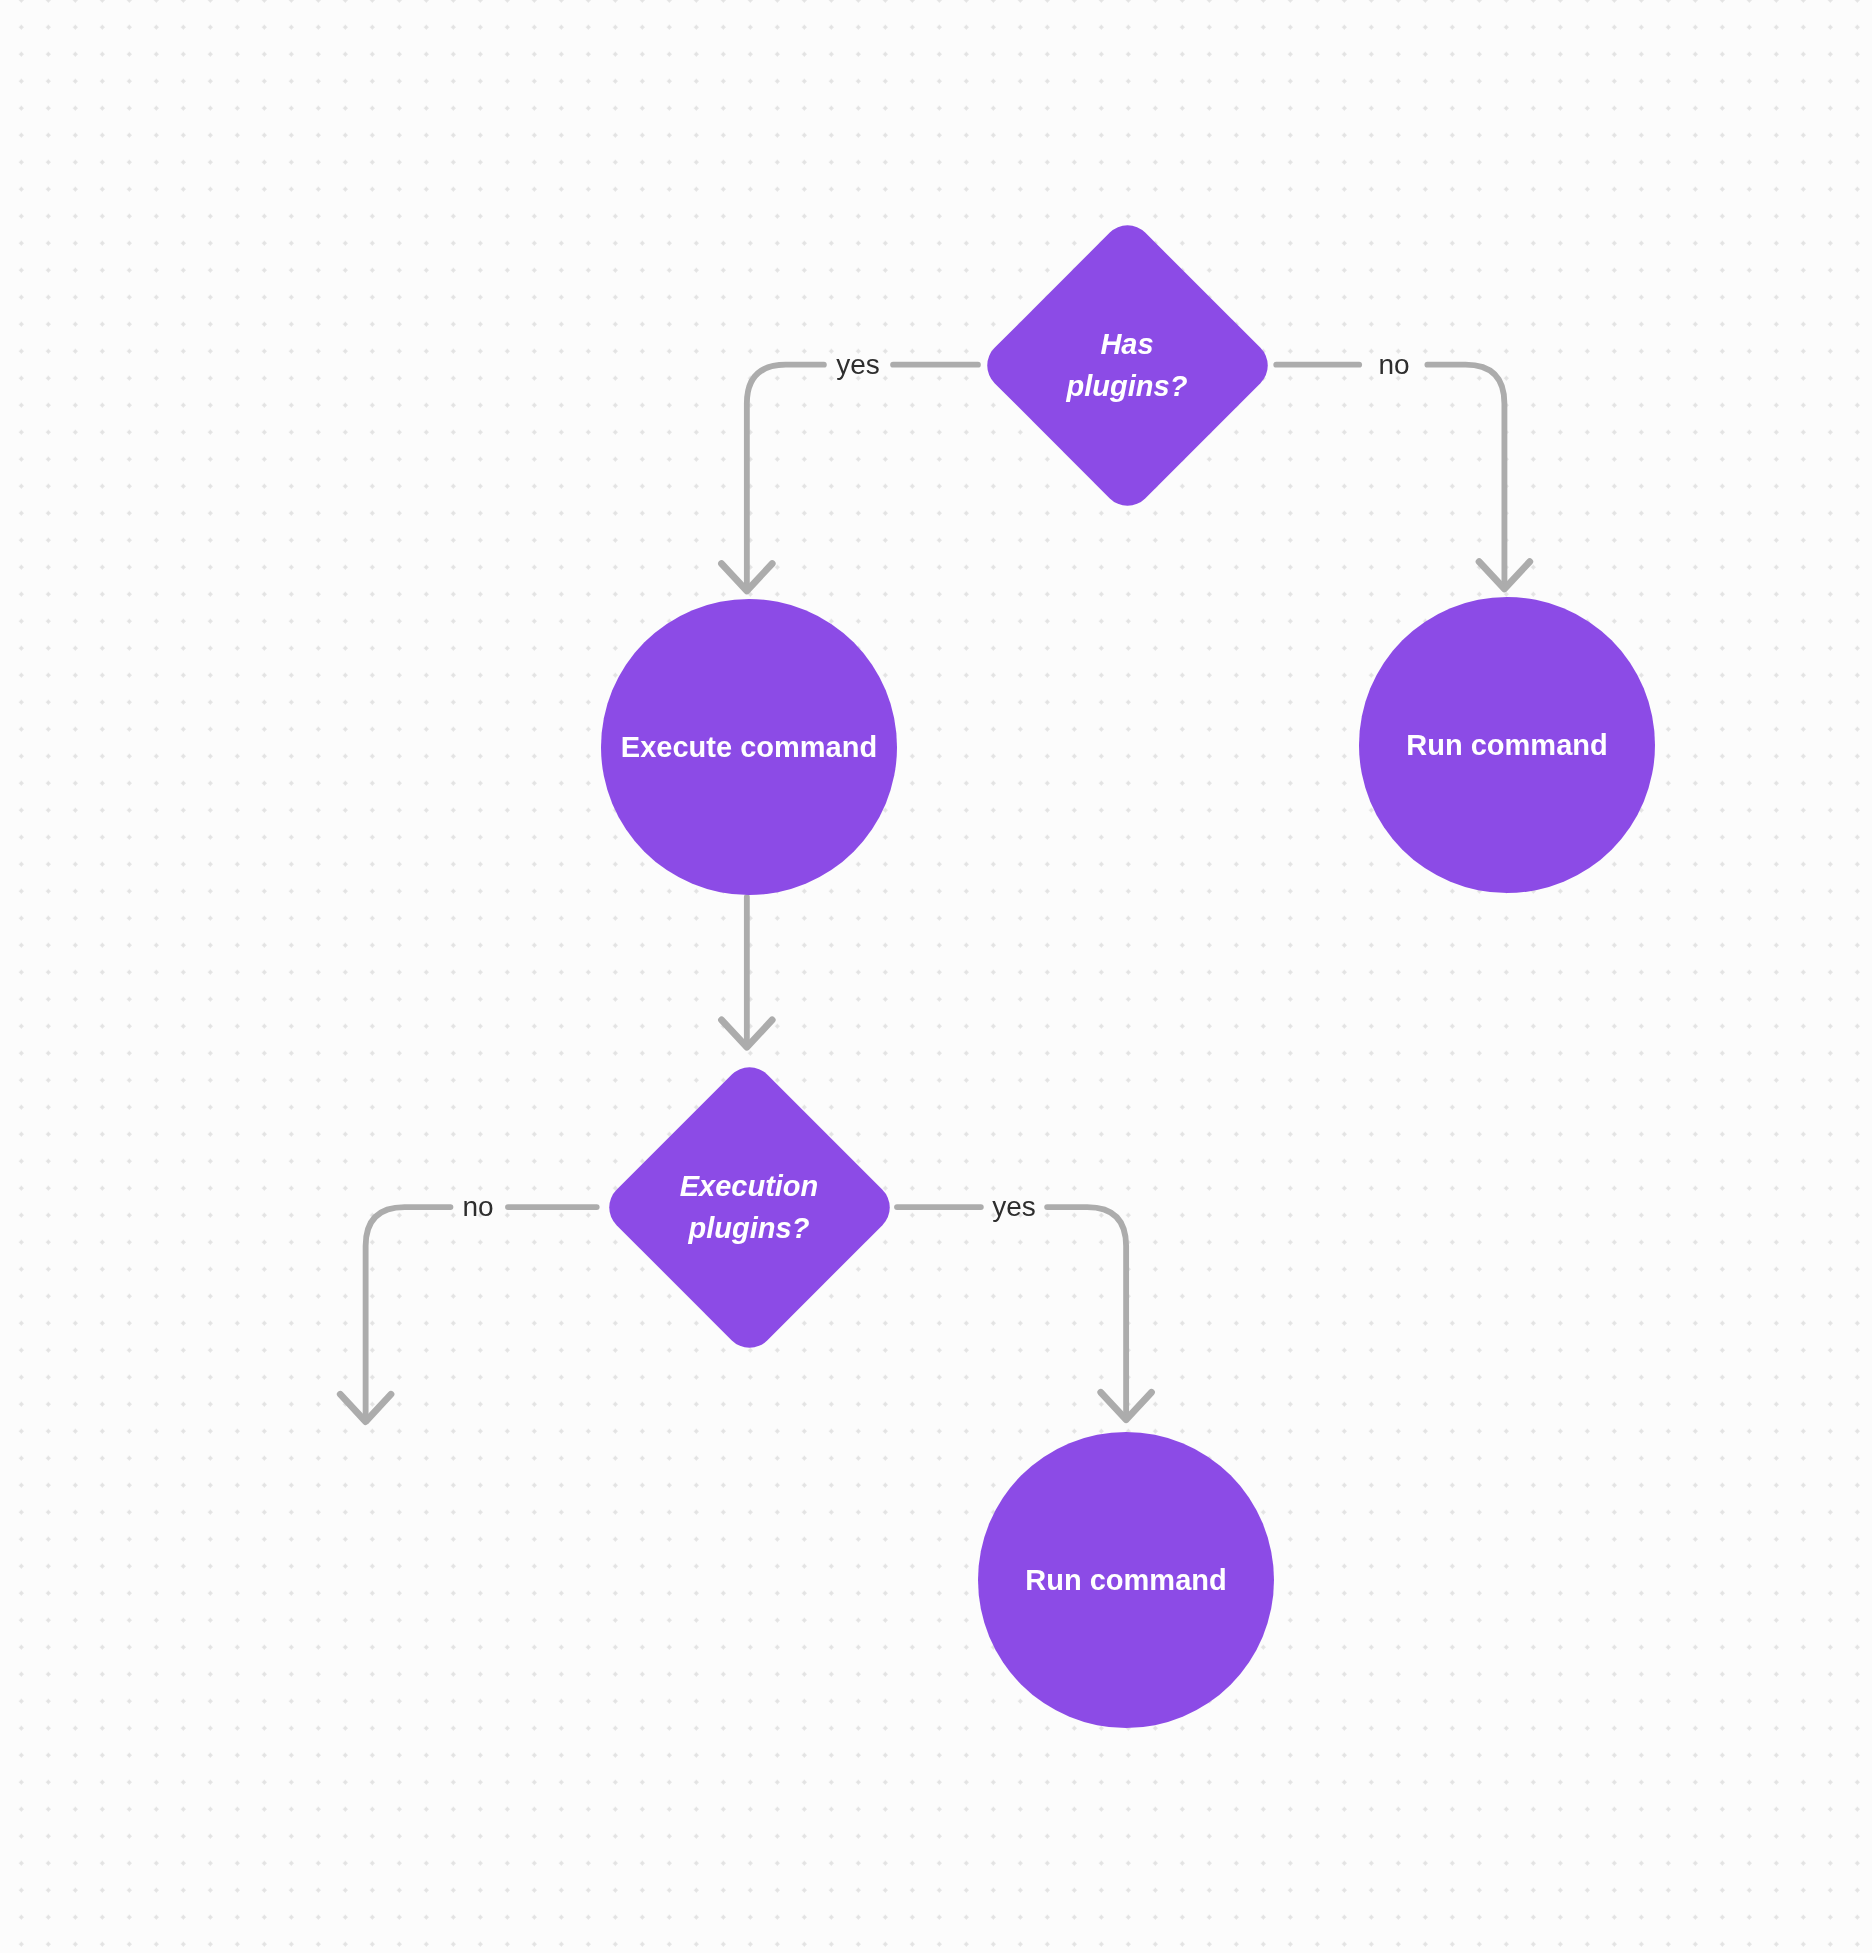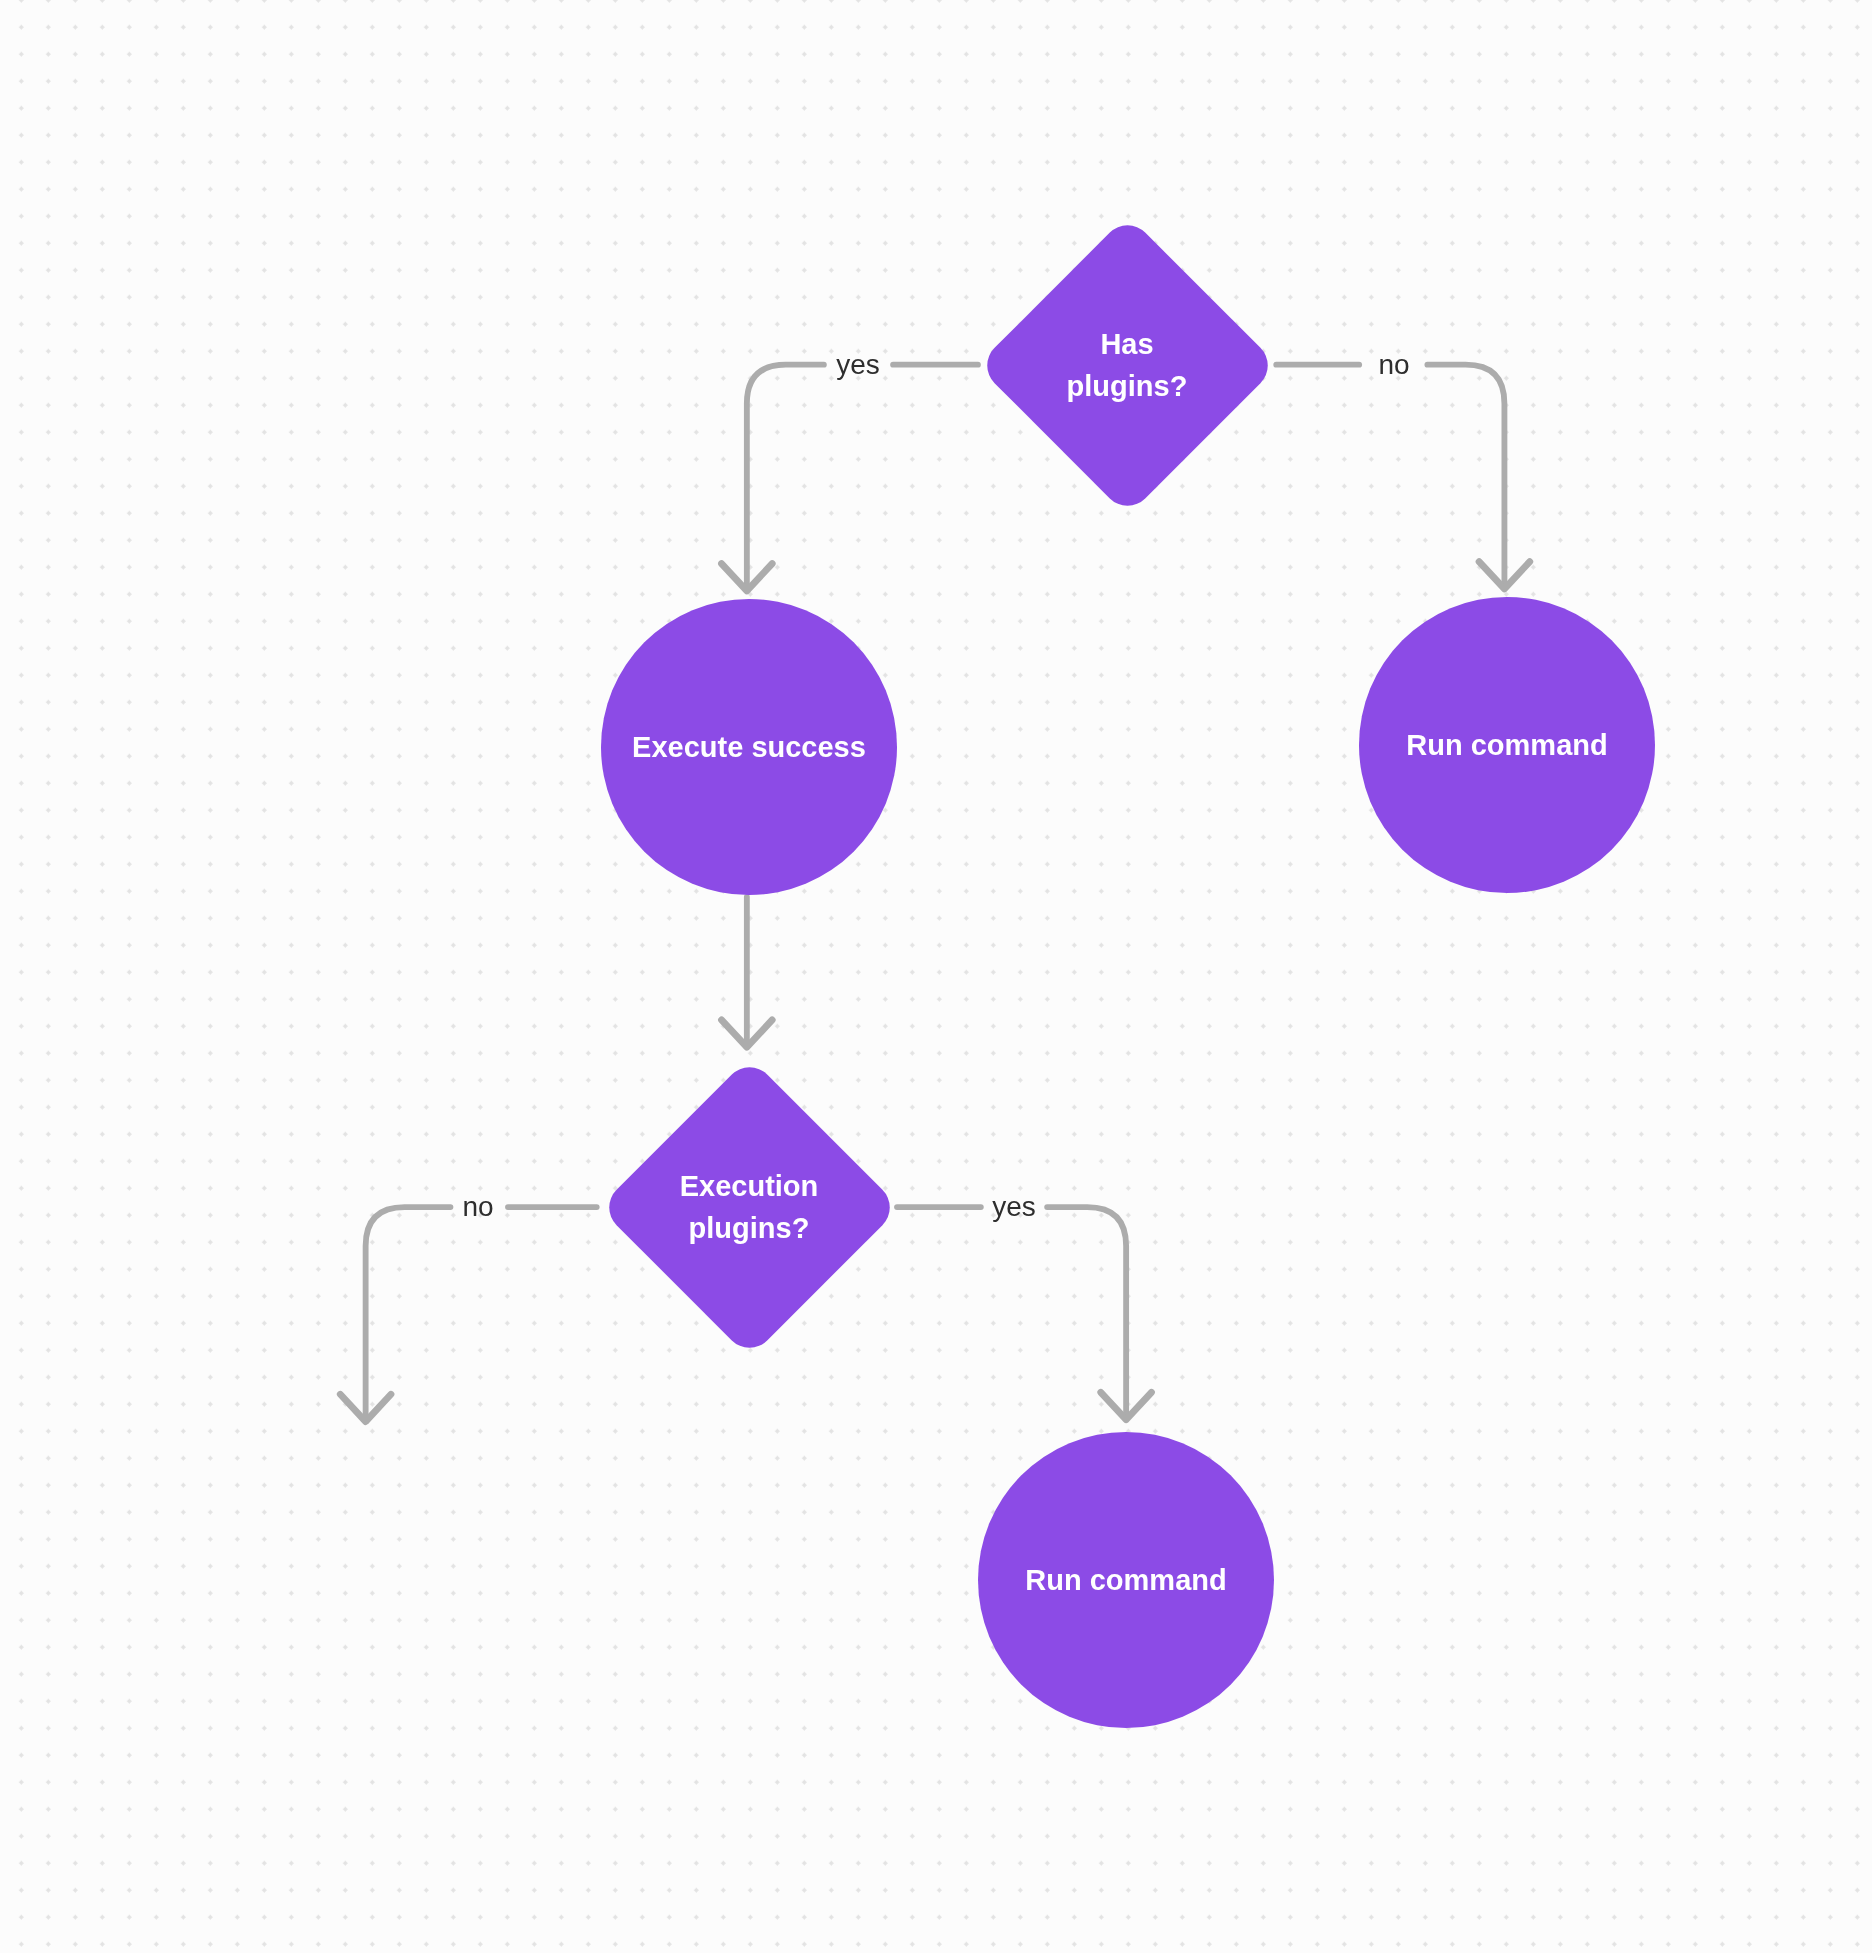--- a/index.html
+++ b/index.html
@@ -60,21 +60,21 @@
   }
   .node-label {
     position: relative;
     z-index: 2;
     color: #FFFFFF;
     font-weight: 700;
     font-size: 29px;
     line-height: 1.45;
     text-align: center;
   }
-  .diamond .node-label { width: 171px; }
+  .diamond .node-label { width: 171px; font-style: italic; }
   .circle  .node-label { width: 273px; }
 
   .node.circle  { width: 296px; height: 296px; }
   .node.diamond { width: 300px; height: 300px; }
 
   
   #node-has-plugins       { left: 1127px; top: 365px;  }
   #node-execute-plugins   { left: 749px;  top: 747px;  }
   #node-run-command-1     { left: 1507px; top: 745px;  }
   #node-execution-success { left: 749px;  top: 1207px; }
@@ -121,21 +121,21 @@
     <polyline points="1129,1428 1155,1456 1181,1428"></polyline>
   </svg>
 
   <div class="node diamond" id="node-has-plugins">
     <div class="shape"></div>
     <div class="node-label">Has plugins?</div>
   </div>
 
   <div class="node circle" id="node-execute-plugins">
     <div class="shape"></div>
-    <div class="node-label">Execute success</div>
+    <div class="node-label">Execute command</div>
   </div>
 
   <div class="node circle" id="node-run-command-1">
     <div class="shape"></div>
     <div class="node-label">Run command</div>
   </div>
 
   <div class="node diamond" id="node-execution-success">
     <div class="shape"></div>
     <div class="node-label">Execution plugins?</div>

